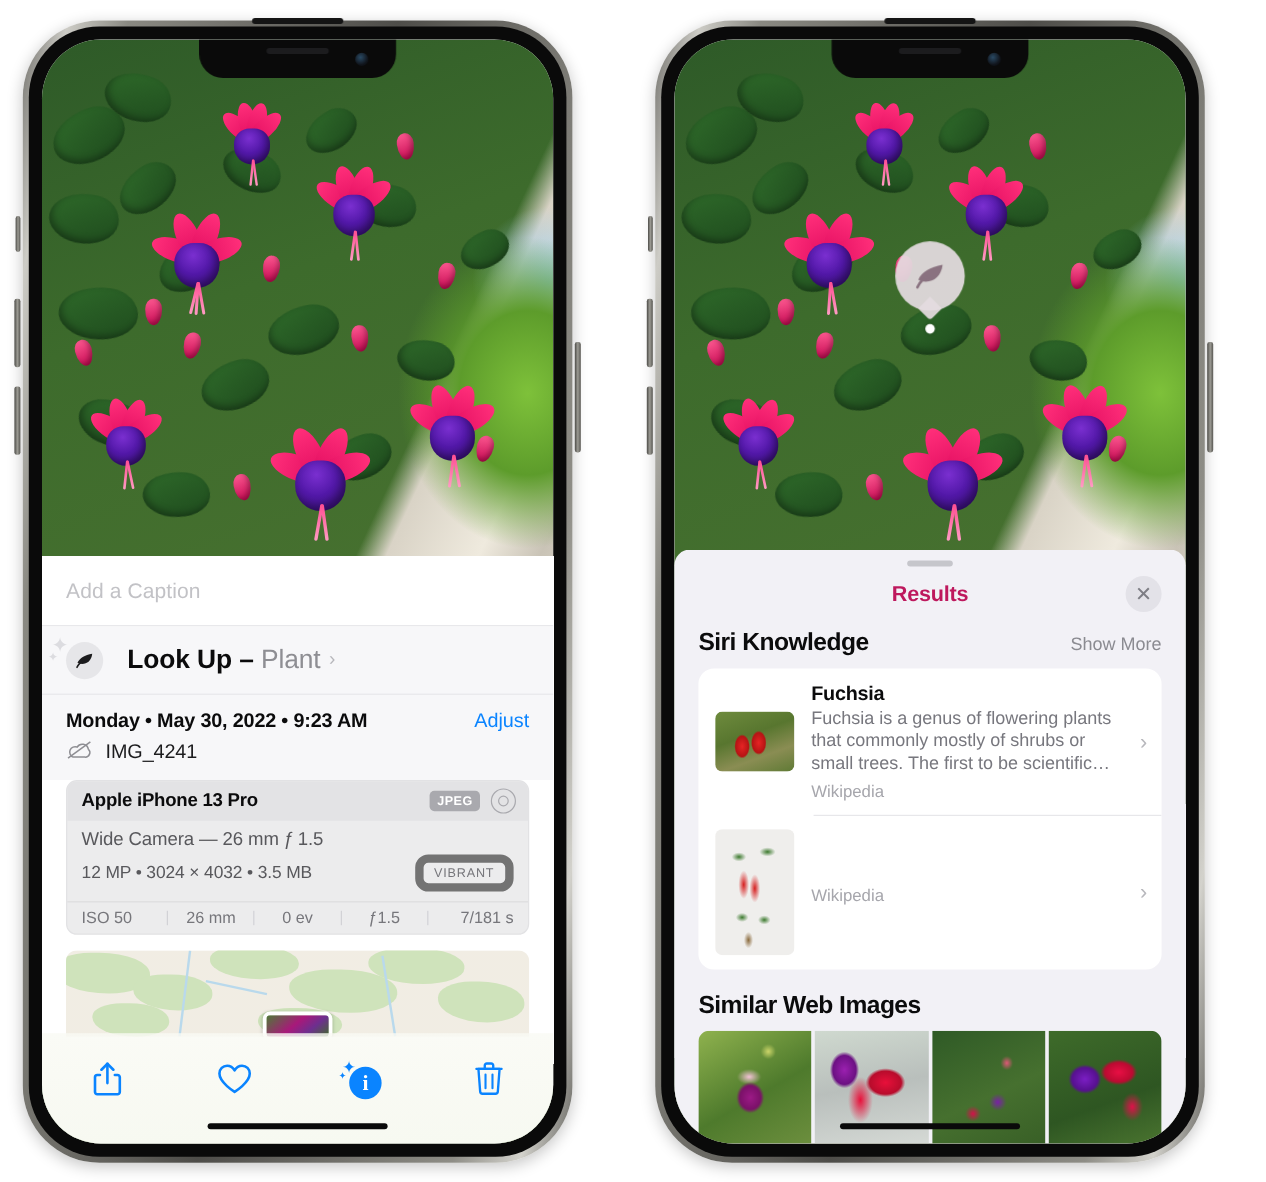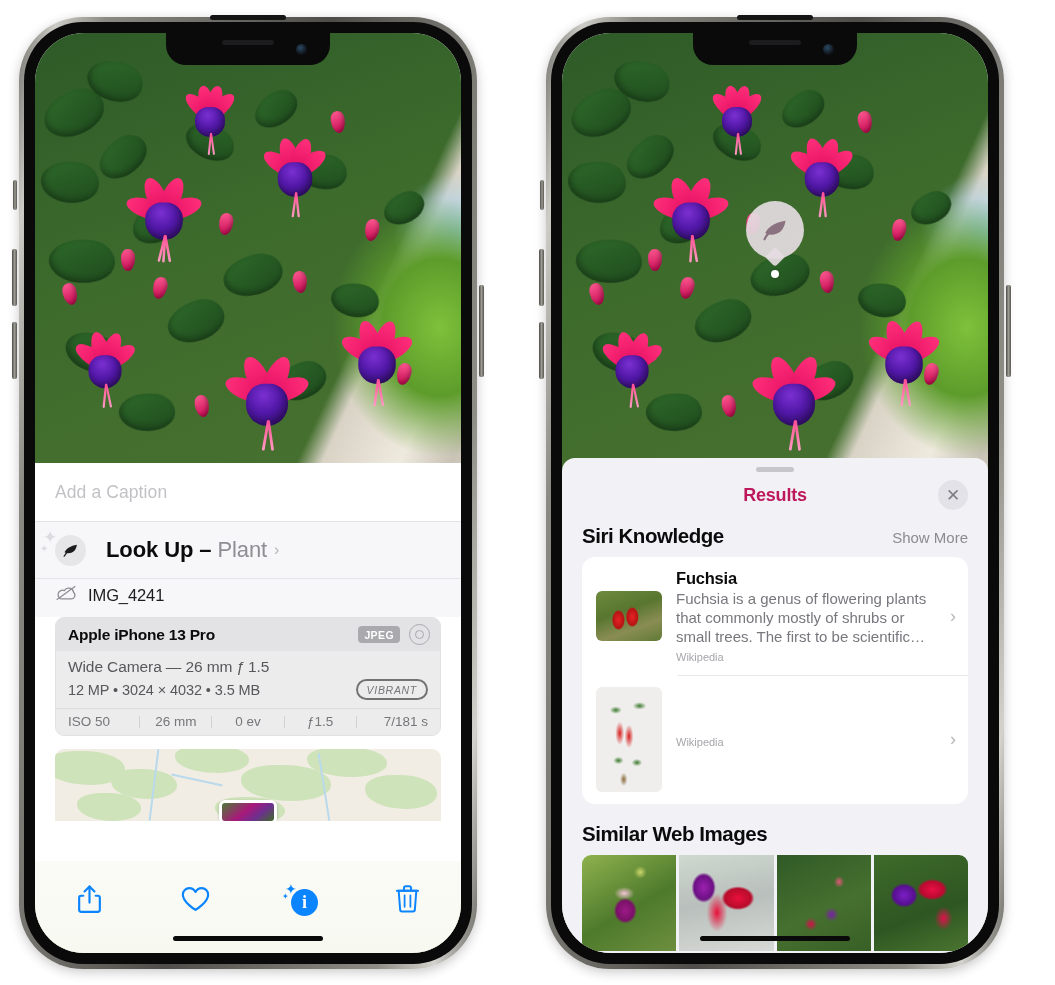--- a/index.html
+++ b/index.html
@@ -201,22 +201,22 @@
   }
   .raw-circle i {
     width: 9px; height: 9px; border-radius: 50%;
     border: 1.5px solid #a9a9ae; display: block;
   }
   .cam-body { padding: 7px 12px 8px; }
   .cam-line1 { font-size: 15.5px; color: #58585c; letter-spacing: -.1px; }
   .cam-line2row { display:flex; align-items:center; justify-content:space-between; margin-top: 3px; }
   .cam-line2 { font-size: 14.5px; color: #58585c; letter-spacing: -.1px; }
   .pill-vibrant {
-    border: 2px solid #737373; color: #76767b; font-size: 10.5px;
-    letter-spacing: .7px; padding: 2.5px 9px; border-radius: 11px; font-style: italic;
+    border: 7px solid #737373; color: #76767b; font-size: 10.5px;
+    letter-spacing: .7px; padding: 2.5px 9px; border-radius: 11px;
   }
   .cam-exif {
     display: flex; align-items: center;
     border-top: .5px solid #dcdcde;
     padding: 5px 12px 6px;
   }
   .cam-exif .cell { flex: 1; text-align: center; font-size: 13.5px; color: #76767b; }
   .cam-exif .cell:first-child { text-align: left; }
   .cam-exif .cell:last-child  { text-align: right; }
   .cam-exif .sep { width: 1px; height: 12px; background: #d2d2d6; }
@@ -340,21 +340,21 @@
       radial-gradient(ellipse 6px 16px at 36% 44%, #d62020 0%, rgba(214,32,32,0) 74%),
       radial-gradient(ellipse 6px 16px at 50% 47%, #d62020 0%, rgba(214,32,32,0) 74%),
       radial-gradient(ellipse 7px 5px at 34% 70%, #3c7a2e 0%, rgba(60,122,46,0) 75%),
       radial-gradient(ellipse 7px 5px at 62% 72%, #3c7a2e 0%, rgba(60,122,46,0) 75%),
       radial-gradient(ellipse 5px 9px at 42% 88%, #8a6a3c 0%, rgba(138,106,60,0) 76%),
       #efeeec;
   }
   .know-text { flex: 1; padding-left: 14px; padding-right: 8px; }
   .know-title { font-size: 16.5px; font-weight: 700; color: #0b0b0c; letter-spacing: -.2px; }
   .know-desc { font-size: 15px; color: #77777e; line-height: 1.27; margin-top: 1px; }
-  .know-src  { font-size: 11px; color: #a6a6ac; margin-top: 5px; }
+  .know-src  { font-size: 14px; color: #a6a6ac; margin-top: 5px; }
   .know-chev { align-self: center; color: #b8b8bd; font-size: 18px; padding-left: 2px; }
 
   .web-strip { display: flex; gap: 3px; margin: 0 20px; border-radius: 9px; overflow: hidden; }
   .web-img { flex: 1; height: 96px; }
   .web-img.w1 {
     background:
       radial-gradient(ellipse 16px 18px at 46% 58%, #9c1a86 0%, #7a1168 55%, rgba(0,0,0,0) 72%),
       radial-gradient(ellipse 14px 9px at 45% 40%, #f4c3d8 0%, rgba(244,195,216,0) 72%),
       radial-gradient(ellipse 9px 9px at 62% 18%, #cdd66a 0%, rgba(205,214,106,0) 70%),
       linear-gradient(150deg,#8fb24e,#4e7a2c 55%,#6d8f3e);
@@ -504,20 +504,24 @@
                   <path d="M21 4c-1 8-6 12-12 12-2.2 0-4-.5-5.4-1.4C5.8 9.3 12.2 5.6 21 4z" fill="#1c1c1e"></path>
                   <path d="M3 20c1.8-4 4.6-6.6 8.2-8.2" stroke="#1c1c1e" stroke-width="1.8" fill="none" stroke-linecap="round"></path>
                 </svg>
               </span>
               <span class="lookup-text"><span>Look Up – </span><span class="sub">Plant</span></span>
               <span class="chev">›</span>
             </div>
           </div>
 
           <div class="meta-block">
+            <div class="meta-row1">
+              <span class="meta-date">Monday • May 30, 2022 • 9:23 AM</span>
+              <span class="adjust">Adjust</span>
+            </div>
             <div class="meta-row2">
               <span>
                 <svg width="22" height="16" viewBox="0 0 26 18" aria-hidden="true">
                   <path d="M7 16h11.5A4.5 4.5 0 0022 8.2 6 6 0 0011 6.1 4.9 4.9 0 007 16z" fill="none" stroke="#8e8e93" stroke-width="1.5"></path>
                   <line x1="2" y1="17" x2="24" y2="1" stroke="#8e8e93" stroke-width="1.5"></line>
                 </svg>
               </span>
               <span class="meta-file">IMG_4241</span>
             </div>
           </div>

